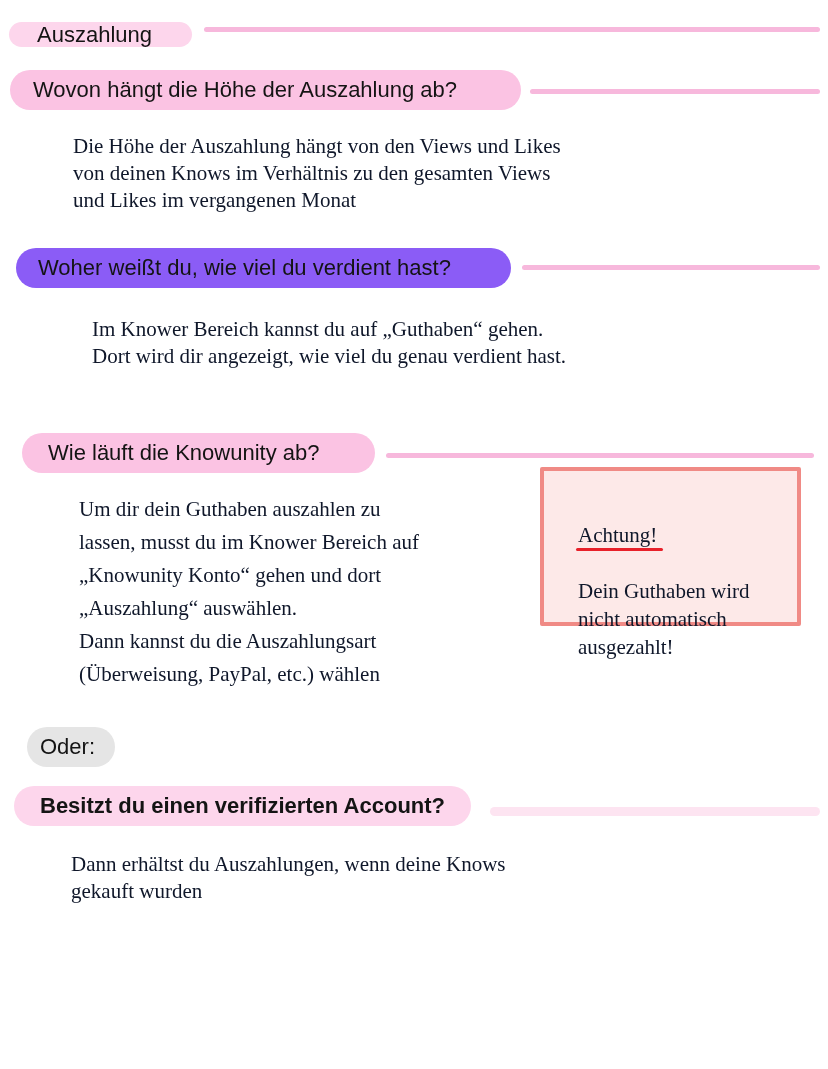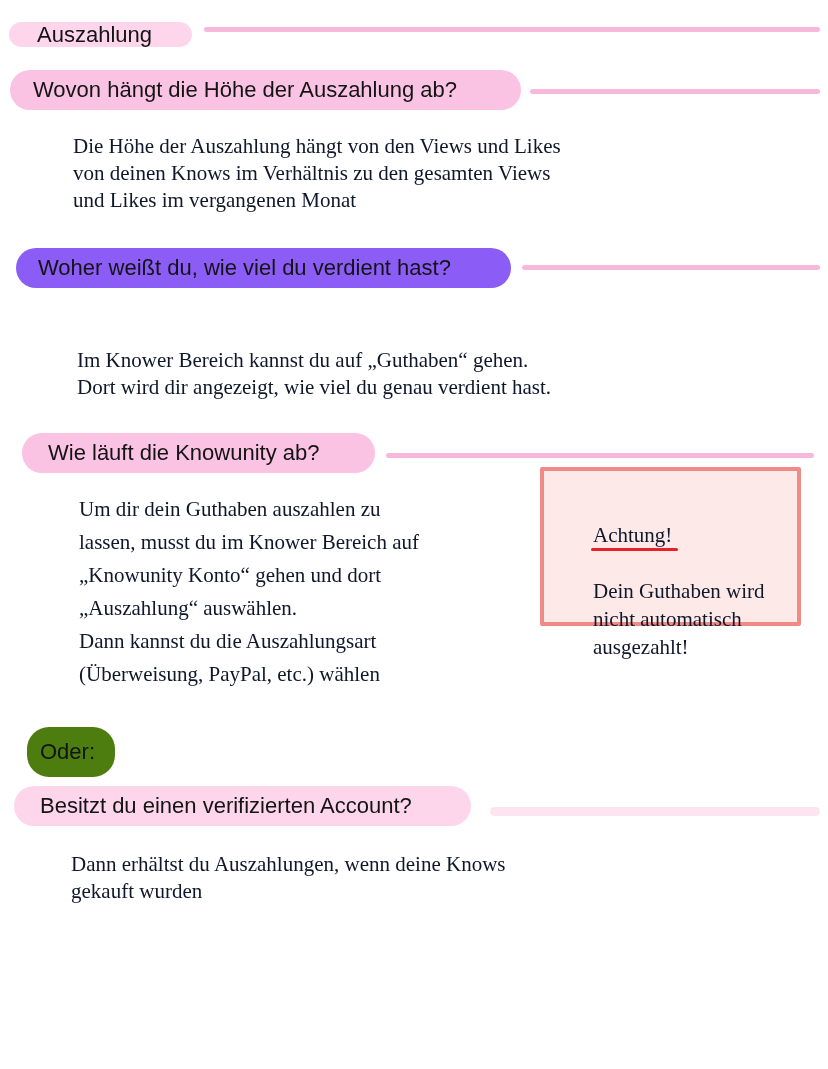--- a/index.html
+++ b/index.html
@@ -24,44 +24,44 @@
 </div>
 <div class="line" style="left:530px; top:89px; width:290px; background:#f7b8dc;"></div>
 <div class="body-text" style="left:73px; top:133px;">Die Höhe der Auszahlung hängt von den Views und Likes
 von deinen Knows im Verhältnis zu den gesamten Views
 und Likes im vergangenen Monat</div>
 
 <div class="pill" style="left:16px; top:248px; width:495px; height:40px; background:#8b5cf6; padding-left:22px; font-size:22px;">
   <span>Woher weißt du, wie viel du verdient hast?</span>
 </div>
 <div class="line" style="left:522px; top:265px; width:298px; background:#f7b8dc;"></div>
-<div class="body-text" style="left:77px; top:316px;margin-top:31px;">Im Knower Bereich kannst du auf „Guthaben“ gehen.
+<div class="body-text" style="left:92px; top:316px;">Im Knower Bereich kannst du auf „Guthaben“ gehen.
 Dort wird dir angezeigt, wie viel du genau verdient hast.</div>
 
 <div class="pill" style="left:22px; top:433px; width:353px; height:40px; background:#fbc3e3; padding-left:26px; font-size:22px;">
   <span>Wie läuft die Knowunity ab?</span>
 </div>
 <div class="line" style="left:386px; top:453px; width:428px; background:#f7b8dc;"></div>
 <div class="body-text" style="left:79px; top:493px; line-height:33px;">Um dir dein Guthaben auszahlen zu
 lassen, musst du im Knower Bereich auf
 „Knowunity Konto“ gehen und dort
 „Auszahlung“ auswählen.
 Dann kannst du die Auszahlungsart
 (Überweisung, PayPal, etc.) wählen</div>
 
 <div class="callout" style="left:540px; top:467px; width:261px; height:159px; padding:22px 0 0 34px;">
-  <div class="body-text" style="position:static; line-height:28px;margin-left:15px;">
+  <div class="body-text" style="position:static; line-height:28px;">
     <span class="callout-title">Achtung!</span><br>
     <span>Dein Guthaben wird
 nicht automatisch
 ausgezahlt!</span>
   </div>
 </div>
 
-<div class="pill" style="left:27px; top:727px; width:88px; height:50px; background:#4d7c0f; padding-left:13px; font-size:22px;">
+<div class="pill" style="left:27px; top:727px; width:88px; height:40px; background:#e5e5e5; padding-left:13px; font-size:22px;">
   <span>Oder:</span>
 </div>
-<div class="pill" style="left:14px; top:786px; width:457px; height:40px; background:#fdd6ec; padding-left:26px; font-size:22px;">
+<div class="pill" style="left:14px; top:786px; width:457px; height:40px; background:#fdd6ec; padding-left:26px; font-size:22px;font-weight:bold;">
   <span>Besitzt du einen verifizierten Account?</span>
 </div>
 <div class="line" style="left:490px; top:807px; width:330px; height:9px; border-radius:5px; background:#fde4f1;"></div>
 <div class="body-text" style="left:71px; top:851px;">Dann erhältst du Auszahlungen, wenn deine Knows
 gekauft wurden</div>
 
 </body></html>

